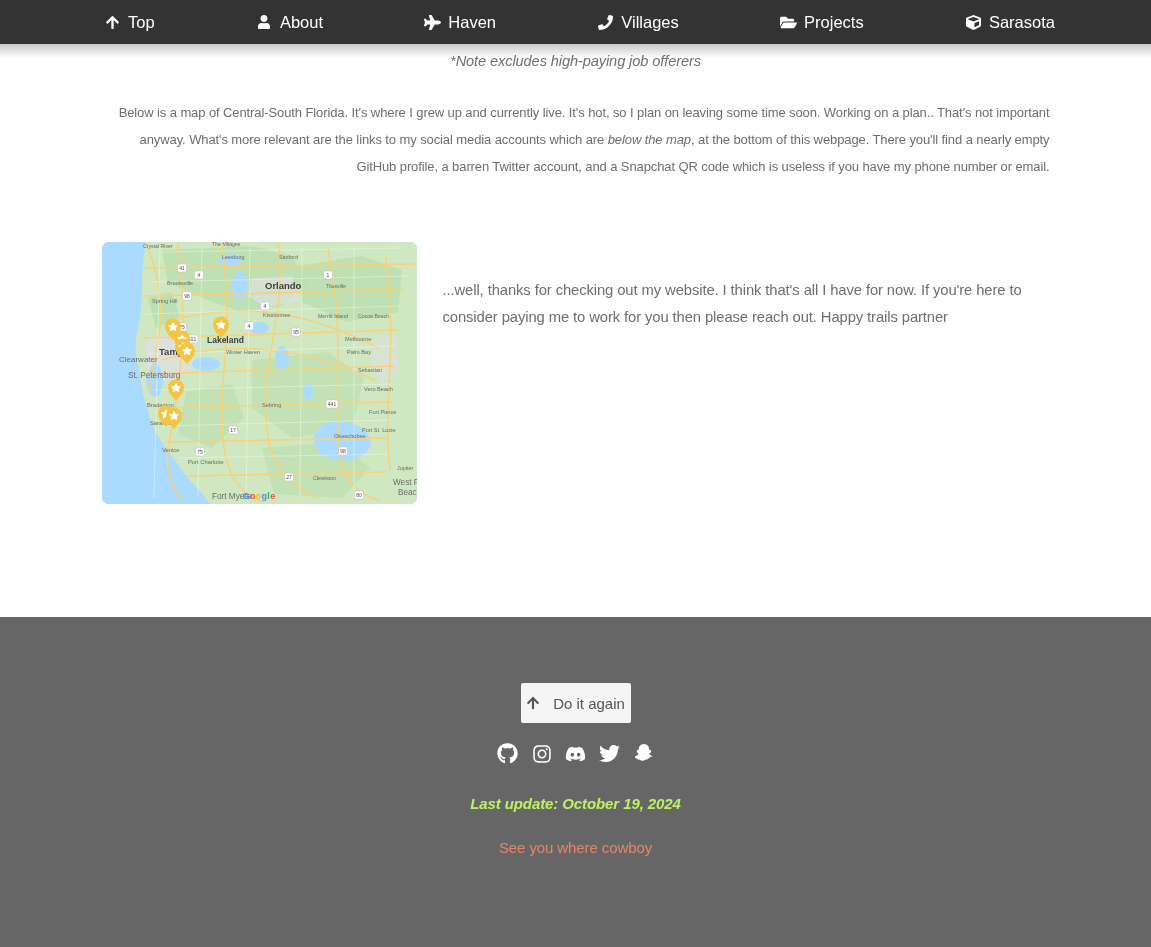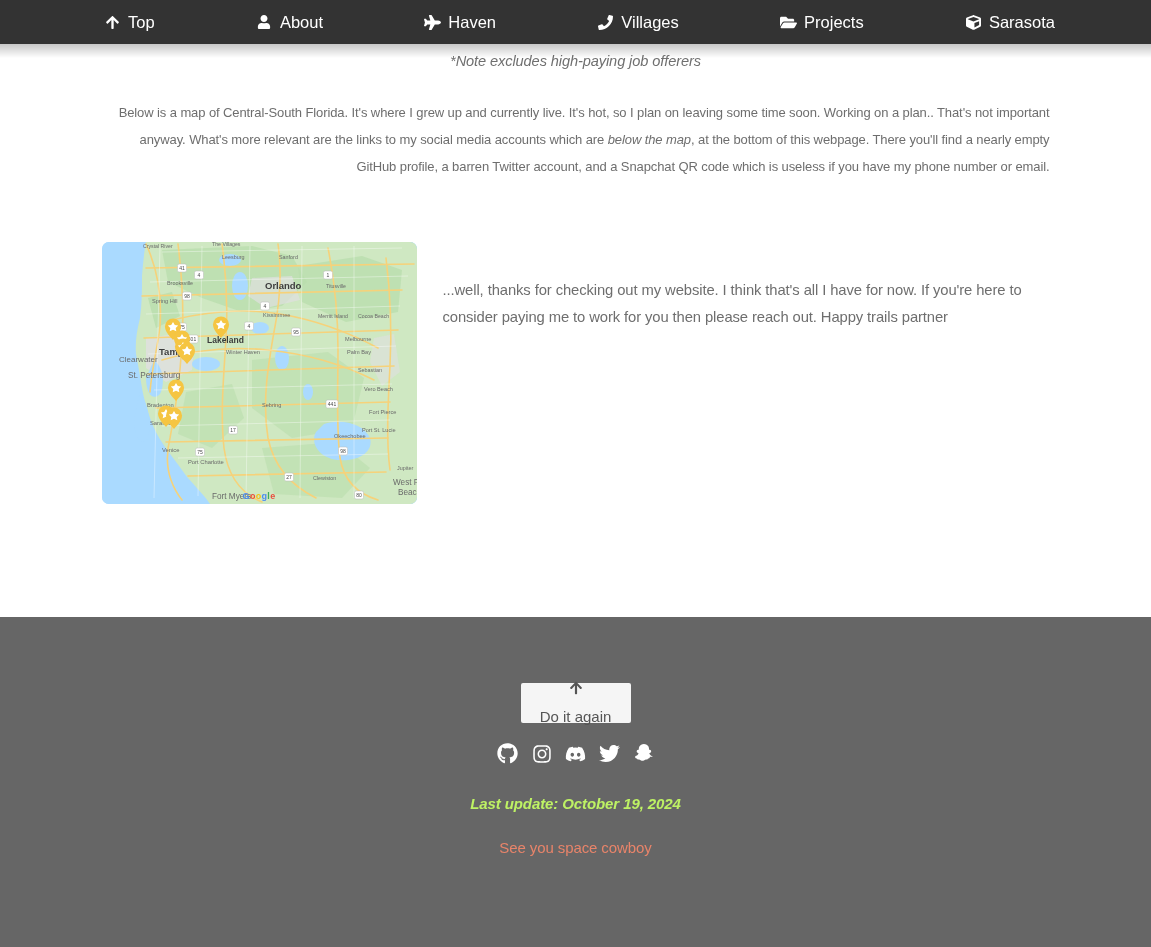--- a/index.html
+++ b/index.html
@@ -153,21 +153,20 @@
     border-radius: 2px;
     display: flex;
     align-items: center;
     justify-content: center;
     gap: 13px;
     color: #555555;
     font-size: 15px;
     font-family: "Liberation Sans", sans-serif;
     cursor: pointer;
     padding: 0;
-    flex-direction: column;
   }
   .do-again svg { display: block; fill: #555555; }
   .socials {
     margin-top: 20px;
     display: flex;
     align-items: center;
     gap: 13px;
   }
   .soc {
     display: inline-flex;
@@ -511,15 +510,15 @@
     </a>
     <a class="soc" href="#">
       <svg viewBox="0 0 512 512" width="21" height="21">
           <path d="M496.926,366.6c-3.373-9.176-9.8-14.086-17.112-18.153-1.376-.806-2.641-1.451-3.72-1.947-2.182-1.128-4.414-2.22-6.634-3.373-22.8-12.09-40.609-27.341-52.959-45.42a102.889,102.889,0,0,1-9.089-16.12c-1.054-3.013-1-4.724-.248-6.287a10.221,10.221,0,0,1,2.914-3.038c3.918-2.591,7.96-5.22,10.7-6.993,4.885-3.162,8.754-5.667,11.246-7.44,9.362-6.547,15.909-13.5,20-21.278a42.371,42.371,0,0,0,2.1-35.07c-6.2-16.318-21.613-26.449-40.287-26.449a55.543,55.543,0,0,0-11.718,1.24c-1.029.224-2.059.459-3.063.72.174-11.16-.074-22.94-1.066-34.534-3.522-40.758-17.794-62.123-32.674-79.16A130.167,130.167,0,0,0,332.1,36.443C309.515,23.547,283.91,17,256,17S202.6,23.547,180,36.443a129.735,129.735,0,0,0-33.281,26.783c-14.88,17.037-29.152,38.44-32.673,79.16-.992,11.594-1.24,23.399-1.079,34.534-1-.26-2.021-.5-3.051-.719a55.461,55.461,0,0,0-11.717-1.24c-18.687,0-34.125,10.131-40.3,26.449a42.423,42.423,0,0,0,2.046,35.07c4.105,7.774,10.652,14.731,20.014,21.278,2.48,1.736,6.361,4.24,11.246,7.44,2.641,1.711,6.5,4.216,10.28,6.72a11.054,11.054,0,0,1,3.3,3.311c.794,1.624.818,3.373-.36,6.6a102.02,102.02,0,0,1-8.94,15.785c-12.077,17.669-29.363,32.649-51.434,44.639C28.835,348.6,16.434,353.4,11.871,366.6c-3.447,9.976-1.066,21.328,7.911,30.814a45.6,45.6,0,0,0,11.16,8.531,124.642,124.642,0,0,0,27.254,10.789,16.536,16.536,0,0,1,5.027,2.244c2.952,2.591,2.53,6.5,6.46,12.2a29.035,29.035,0,0,0,7.589,7.688c8.48,5.857,18.017,6.225,28.12,6.613,9.126.352,19.47.744,31.29,4.638,4.9,1.619,9.989,4.75,15.885,8.369C165.7,467.264,184.292,478.5,215.32,478.5c31.054,0,49.8-11.288,64.049-20.035,5.857-3.583,10.9-6.676,15.662-8.26,11.821-3.894,22.165-4.286,31.291-4.638,10.1-.388,19.639-.756,28.12-6.613a29.024,29.024,0,0,0,8.8-9.531c2.841-4.823,2.808-8.213,5.269-10.453a15.7,15.7,0,0,1,4.76-2.169A124.719,124.719,0,0,0,401,405.948a44.253,44.253,0,0,0,11.867-9.437l.124-.149C421.553,387,423.724,375.955,420.353,366.6Z" transform="translate(41 12) scale(0.88)"></path>
         </svg>
     </a>
   </div>
 
   <div class="last-update">Last update: October 19, 2024</div>
 
-  <a class="cowboy" href="#">See you space cowboy</a>
+  <a class="cowboy" href="#">See you where cowboy</a>
 
 </footer>
 
 </body></html>

